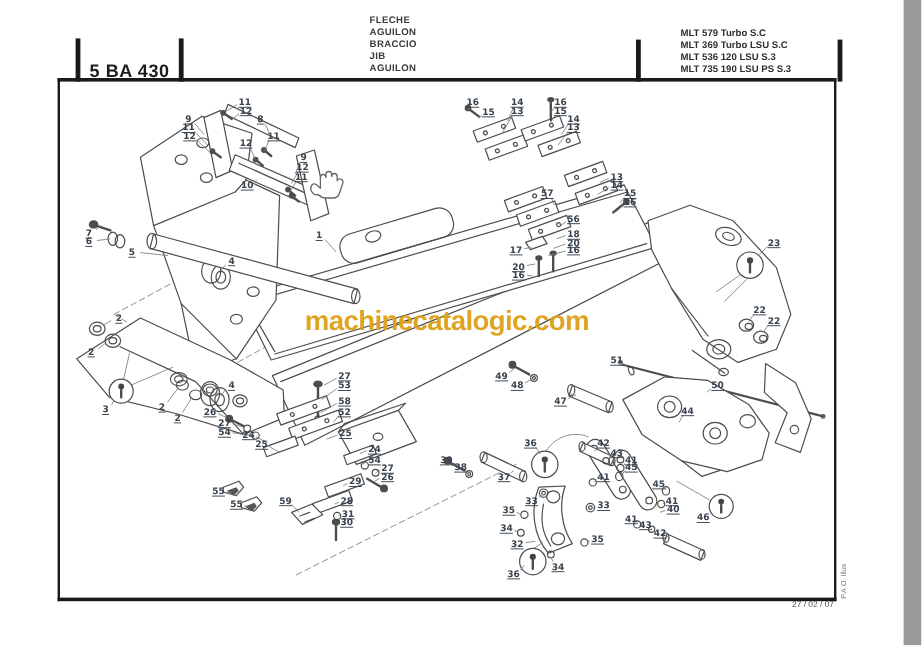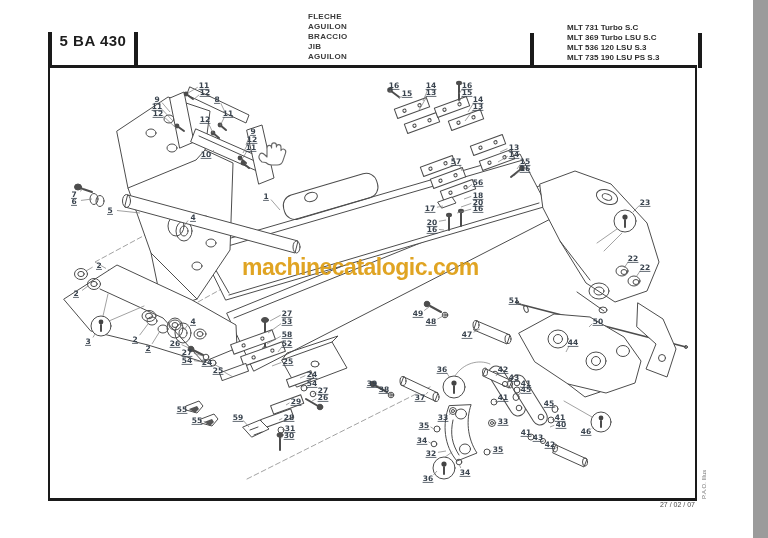--- a/index.html
+++ b/index.html
@@ -6,23 +6,23 @@
   #page{position:relative;width:768px;height:538px;background:#ffffff;overflow:hidden;
         font-family:"Liberation Sans","DejaVu Sans",sans-serif;}
   #edge-strip{position:absolute;left:753px;top:0;width:15px;height:538px;background:#9b9b9b;}
   
   .fline{position:absolute;background:#1a1a1a;}
   #frame-top{left:48px;top:65px;width:649px;height:3px;}
   #frame-left{left:48px;top:65px;width:2px;height:436px;}
   #frame-right{left:695px;top:65px;width:2px;height:436px;}
   #frame-bottom{left:48px;top:498px;width:649px;height:3px;}
   
-  #code-box{position:absolute;left:48px;top:32px;width:82px;height:36px;
+  #code-box{position:absolute;left:63px;top:32px;width:82px;height:36px;
     border-left:4px solid #1a1a1a;border-right:4px solid #1a1a1a;
-    display:flex;align-items:flex-start;justify-content:center;
+    display:flex;align-items:flex-end;justify-content:center;
     font-size:15px;font-weight:bold;color:#1d1d1d;letter-spacing:.5px;}
   #langs{position:absolute;left:308px;top:12px;font-size:8px;line-height:10px;
     font-weight:bold;color:#3a3a3a;letter-spacing:.3px;}
   #model-box{position:absolute;left:530px;top:33px;width:164px;height:35px;
     border-left:4px solid #1a1a1a;border-right:4px solid #1a1a1a;}
   #models{position:absolute;left:33px;top:-10px;width:130px;font-size:8px;line-height:10px;
     font-weight:bold;color:#2e2e2e;white-space:nowrap;}
   
   #date-note{position:absolute;left:595px;top:501px;width:100px;text-align:right;
     font-size:7px;color:#4a4a4a;}
@@ -677,21 +677,21 @@
         <line x1="544.6" y1="448.4" x2="555.4" y2="448.4" class="under"></line>
         <line x1="554.3775489571816" y1="406.20092199832237" x2="555" y2="408" class="leader"></line>
         <text x="549" y="405.6" class="co">45</text>
         <line x1="543.6" y1="407.4" x2="554.4" y2="407.4" class="under"></line>
         <line x1="592.0777019948712" y1="428.51930530821585" x2="593" y2="427" class="leader"></line>
         <text x="586" y="433.6" class="co">46</text>
         <line x1="580.6" y1="435.4" x2="591.4" y2="435.4" class="under"></line>
       </g>
   </svg>
 
-  <div id="watermark" style="color: rgb(223, 160, 24);">machinecatalogic.com</div>
+  <div id="watermark" style="color: rgb(223, 160, 24); margin-left: 12px;">machinecatalogic.com</div>
 
   <div id="edge-strip"></div>
 
   <div class="fline" id="frame-top"></div>
   <div class="fline" id="frame-left"></div>
   <div class="fline" id="frame-right"></div>
   <div class="fline" id="frame-bottom"></div>
 
   <div id="code-box">
     <span>5 BA 430</span>
@@ -700,21 +700,21 @@
   <div id="langs">
       <div>FLECHE</div>
       <div>AGUILON</div>
       <div>BRACCIO</div>
       <div>JIB</div>
       <div>AGUILON</div>
     </div>
 
   <div id="model-box">
     <div id="models">
-        <div>MLT 731 Turbo S.C</div>
+        <div>MLT 579 Turbo S.C</div>
         <div>MLT 369 Turbo LSU S.C</div>
         <div>MLT 536 120 LSU S.3</div>
         <div>MLT 735 190 LSU PS S.3</div>
       </div>
   </div>
 
   <div id="date-note">27 / 02 / 07</div>
   <div id="side-note">P.A.O. Illus</div>
 </div>
 

